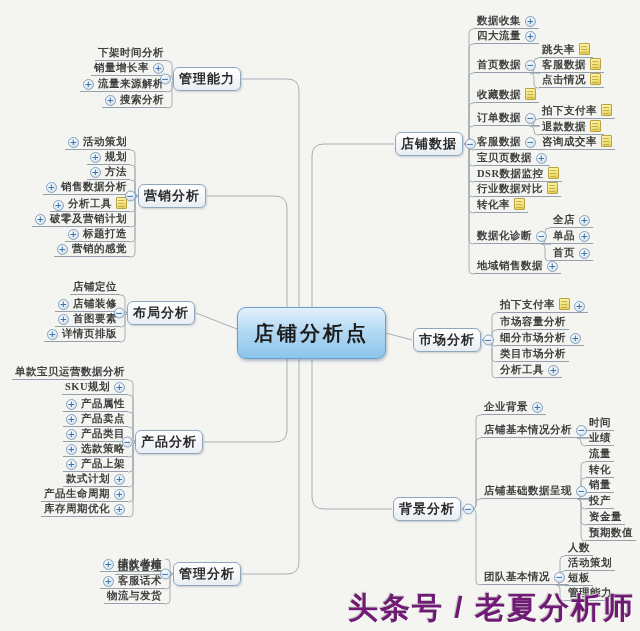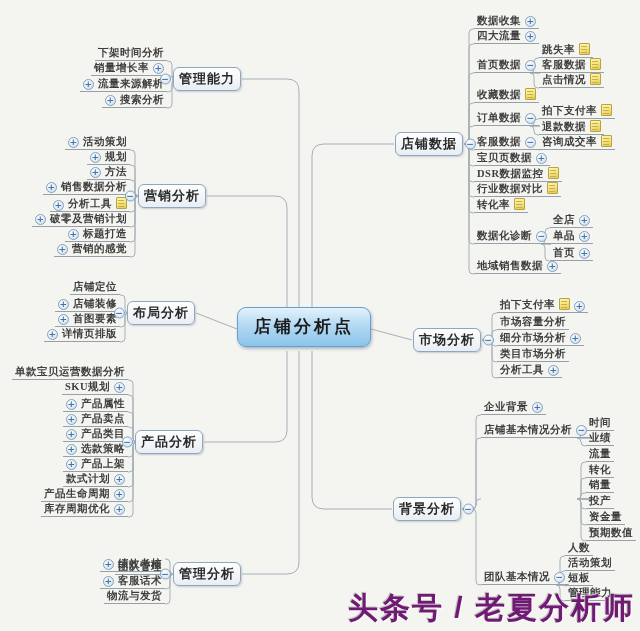--- a/index.html
+++ b/index.html
@@ -26,25 +26,25 @@
         background:linear-gradient(160deg,#fdf7b0 0%,#f3e37c 55%,#e2c94f 100%);}
   .note::after{content:"";position:absolute;left:1px;right:2px;top:2px;height:1px;
         background:#c7ae4e;box-shadow:0 3px 0 #c7ae4e,0 6px 0 #c7ae4e;}
   
   .node{position:absolute;z-index:3;white-space:nowrap;padding:3px 5px;
         border:1px solid #8ea7be;border-radius:6px;
         background:linear-gradient(#fefefe,#e9eef4);
         box-shadow:1px 1px 2px rgba(110,125,140,0.35);
         font-size:13px;line-height:16px;font-weight:700;letter-spacing:1px;color:#2a2a2a;}
   
-  .center{position:absolute;z-index:4;white-space:nowrap;padding:8px 16px;
+  .center{position:absolute;z-index:4;white-space:nowrap;padding:14px 16px;
         border:1px solid #66a0cf;border-radius:9px;
         background:linear-gradient(#e4f2fc 0%,#b4d9f3 45%,#8cc4ea 100%);
         box-shadow:1px 2px 3px rgba(90,115,140,0.45);
-        font-size:17px;line-height:22px;font-weight:700;letter-spacing:3px;color:#1c1c1c;}
+        font-size:20px;line-height:22px;font-weight:700;letter-spacing:3px;color:#1c1c1c;}
   .watermark{position:absolute;z-index:20;right:5px;top:590px;
         font-family:"Liberation Sans",sans-serif;font-weight:700;font-size:30px;line-height:36px;
         letter-spacing:2px;color:#701a75;
         text-shadow:-1px -1px 0 #c6c6c1,1px 1px 0 #ffffff;}
 </style>
 </head>
 <body>
 
 <div id="stage">
 <svg id="wires" width="640" height="631">
@@ -201,20 +201,21 @@
 <div class="l" style="left:497px;top:297px"><span class="t">拍下支付率</span><span class="note"></span><span class="xp">+</span></div>
 <div class="l" style="left:497px;top:314px"><span class="t">市场容量分析</span></div>
 <div class="l" style="left:497px;top:330px"><span class="t">细分市场分析</span><span class="xp">+</span></div>
 <div class="l" style="left:497px;top:346px"><span class="t">类目市场分析</span></div>
 <div class="l" style="left:497px;top:362px"><span class="t">分析工具</span><span class="xp">+</span></div>
 
 <div class="l" style="left:481px;top:399px"><span class="t">企业背景</span><span class="xp">+</span></div>
 <div class="l" style="left:481px;top:422px"><span class="t">店铺基本情况分析</span><span class="xp">−</span></div>
 <div class="l" style="left:586px;top:415px"><span class="t">时间</span></div>
 <div class="l" style="left:586px;top:430px"><span class="t">业绩</span></div>
+<div class="l" style="left:481px;top:483px"><span class="t">店铺基础数据呈现</span><span class="xp">−</span></div>
 <div class="l" style="left:586px;top:446px"><span class="t">流量</span></div>
 <div class="l" style="left:586px;top:462px"><span class="t">转化</span></div>
 <div class="l" style="left:586px;top:477px"><span class="t">销量</span></div>
 <div class="l" style="left:586px;top:493px"><span class="t">投产</span></div>
 <div class="l" style="left:586px;top:509px"><span class="t">资金量</span></div>
 <div class="l" style="left:586px;top:525px"><span class="t">预期数值</span></div>
 <div class="l" style="left:481px;top:569px"><span class="t">团队基本情况</span><span class="xp">−</span></div>
 <div class="l" style="left:565px;top:540px"><span class="t">人数</span></div>
 <div class="l" style="left:565px;top:555px"><span class="t">活动策划</span></div>
 <div class="l" style="left:565px;top:570px"><span class="t">短板</span></div>

